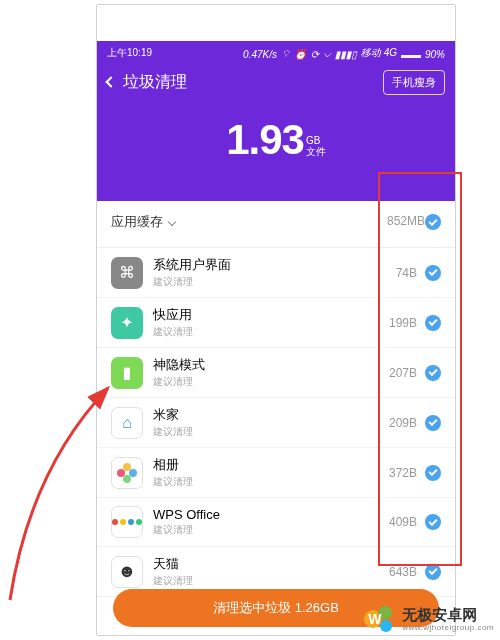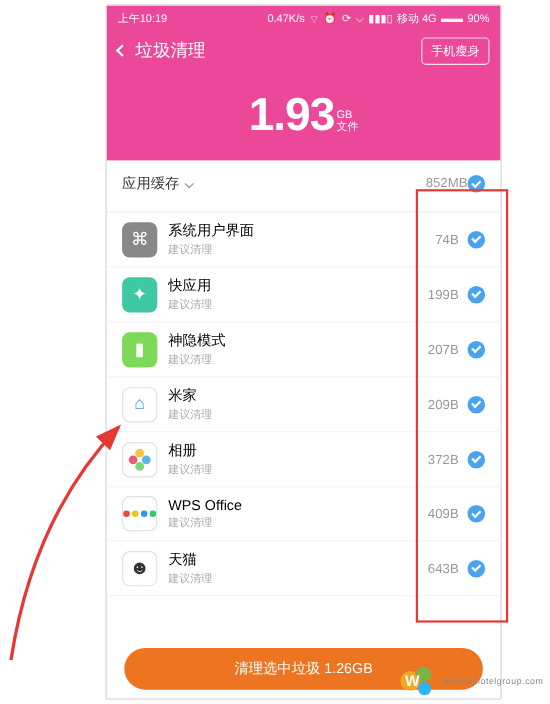--- a/index.html
+++ b/index.html
@@ -1,20 +1,20 @@
 <!DOCTYPE html>
 <html><head>
 <meta charset="utf-8">
 <style>
 * { box-sizing: border-box; margin: 0; padding: 0; }
 body { font-family: -apple-system, "Helvetica Neue", Arial, sans-serif; background: #fff; width: 500px; height: 640px; position: relative; overflow: hidden; }
 .phone-frame { position: absolute; top: 4px; left: 96px; width: 360px; height: 632px; border: 1px solid #d0d0d0; border-radius: 2px; background: #fff; overflow: hidden; }
-.orange-top { background: #ec4899; color: #fff; height: 141px; }
+.orange-top { background: #6d28d9; color: #fff; height: 160px; margin-top: 36px; }
 .status-bar { display: flex; justify-content: space-between; align-items: center; padding: 4px 10px 0 10px; font-size: 10px; height: 20px; }
-.status-right { display: flex; align-items: center; gap: 4px; }
+.status-right { display: flex; align-items: flex-end; gap: 4px; font-style: italic; }
 .s-icon { font-size: 10px; opacity: 0.95; }
 .title-row { display: flex; align-items: center; justify-content: space-between; padding: 6px 10px 0 10px; height: 36px; }
 .title-left { display: flex; align-items: center; gap: 8px; }
 .back-chevron { width: 8px; height: 8px; border-left: 2px solid #fff; border-bottom: 2px solid #fff; transform: rotate(45deg); }
 .page-title { font-size: 16px; font-weight: 400; }
 .phone-slim-btn { border: 1px solid rgba(255,255,255,0.8); border-radius: 4px; padding: 4px 8px; font-size: 11px; color: #fff; }
 .big-num { text-align: center; padding-top: 22px; display: flex; justify-content: center; align-items: flex-end; gap: 2px; }
 .big-val { font-size: 42px; font-weight: 700; letter-spacing: -1px; line-height: 1; }
 .big-unit-box { display: flex; flex-direction: column; align-items: flex-start; font-size: 10px; line-height: 1.1; padding-bottom: 4px; }
 .content { background: #fff; }
@@ -189,15 +189,16 @@
 </svg>
 
 <div class="watermark">
   <div class="wm-logo">
     <span class="wm-blob wb1"></span>
       <span class="wm-blob wb2"></span>
       <span class="wm-blob wb3"></span>
     <span class="wm-w">W</span>
   </div>
   <div class="wm-text">
+    <span class="wm-text-main">无极安卓网</span>
     <span class="wm-text-sub">www.wjhotelgroup.com</span>
   </div>
 </div>
 
 </body></html>

